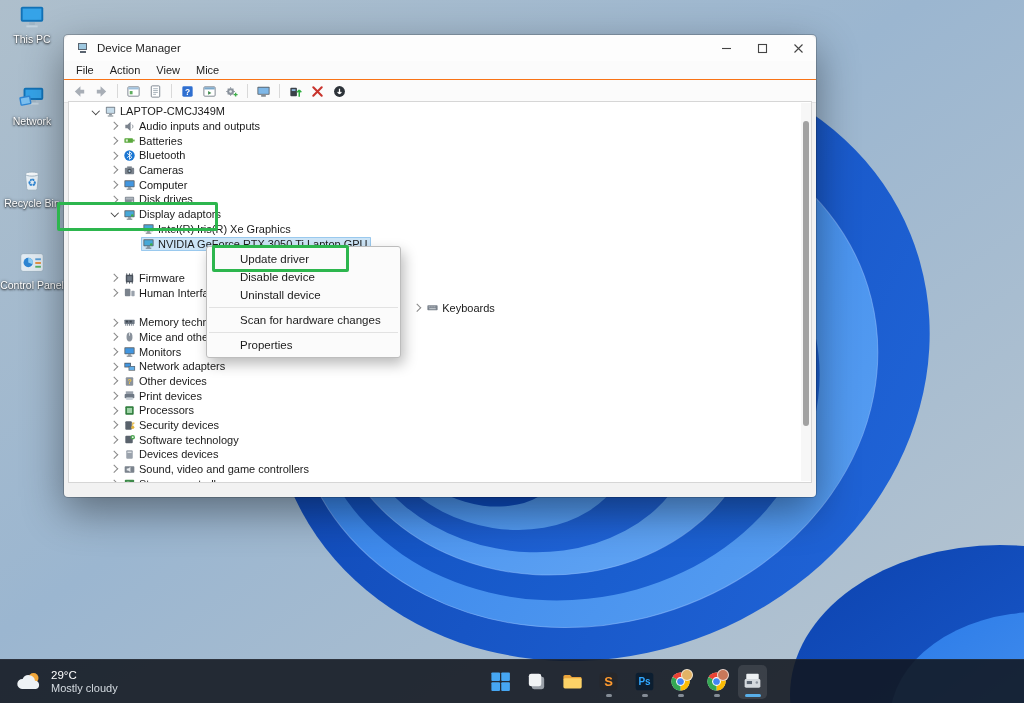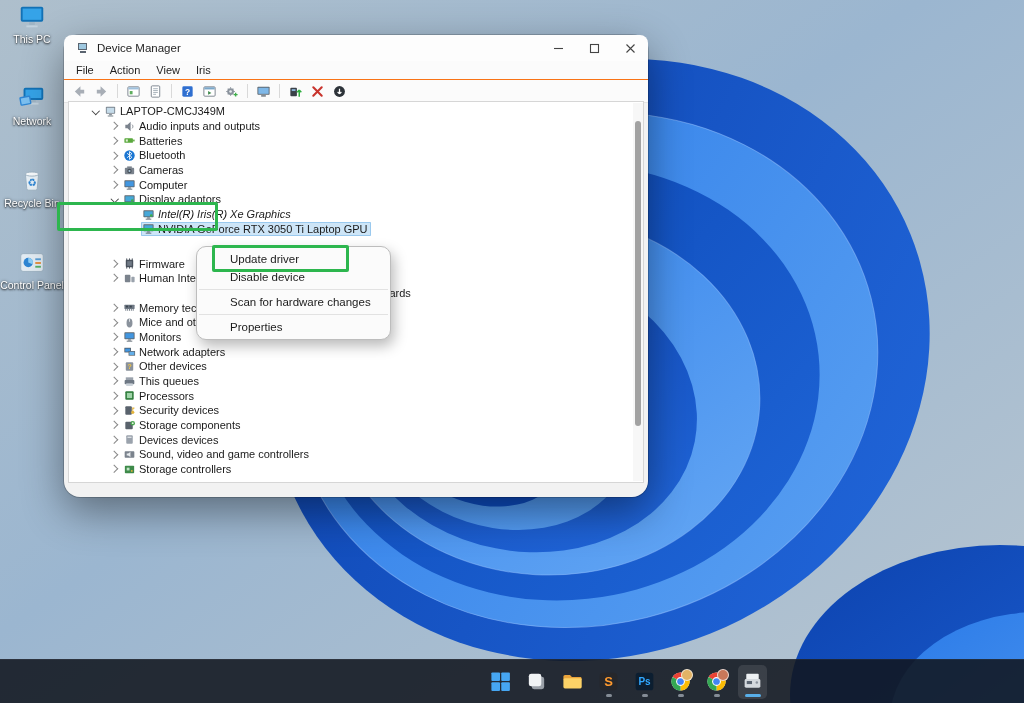--- a/index.html
+++ b/index.html
@@ -7,21 +7,21 @@
   #desktop{position:relative;width:1024px;height:703px;overflow:hidden;background:#a9bccb;}
   #wallpaper{position:absolute;inset:0;z-index:0;}
 
   
   #desktop-icons{position:absolute;left:6px;top:2px;z-index:5;display:flex;flex-direction:column;gap:38px;}
   .dicon{width:52px;height:44px;display:flex;flex-direction:column;align-items:center;cursor:default;}
   .dicon svg{width:30px;height:30px;flex:none;}
   .dicon .dlabel{font-size:10.5px;color:#fff;text-shadow:0 1px 2px rgba(0,0,0,.85),0 0 3px rgba(0,0,0,.5);margin-top:1px;white-space:nowrap;}
 
   
-  #dm-window{position:absolute;left:64px;top:35px;width:584px;height:462px;background:#f2f2f2;border-radius:16px;
+  #dm-window{position:absolute;left:64px;top:35px;width:752px;height:462px;background:#f2f2f2;border-radius:4px;
     box-shadow:0 14px 42px rgba(0,0,0,.42),0 0 0 1px rgba(0,0,0,.18);z-index:10;}
   #titlebar{height:26px;display:flex;align-items:center;background:#fdfdfd;border-radius:8px 8px 0 0;}
   #title-icon{margin-left:12px;width:14px;height:14px;flex:none;}
   #window-title{margin-left:7px;font-size:11.5px;color:#1f1f1f;}
   #win-controls{margin-left:auto;display:flex;height:100%;}
   .wc{width:36px;height:100%;display:flex;align-items:center;justify-content:center;color:#444;}
   .wc svg{width:11px;height:11px;}
   #menubar{height:18px;display:flex;align-items:center;background:#fbfbfb;border-bottom:1px solid #f97316;padding-left:4px;}
   .menu-item{font-size:11px;color:#222;padding:0 8px;line-height:18px;}
   #toolbar{height:22px;display:flex;align-items:center;background:#fbfbfb;border-bottom:1px solid #e3e3e3;padding-left:6px;gap:3px;}
@@ -37,21 +37,21 @@
   .chev.collapsed::before{transform:rotate(-45deg);margin-left:-2px;}
   .chev.expanded::before{transform:rotate(45deg);margin-top:-2px;border-color:#3c3c3c;}
   .chev.none::before{display:none;}
   .ti{width:13px;height:13px;margin:0 3px 0 0;flex:none;}
   .row-core{display:flex;align-items:center;height:14px;padding:0 3px 0 1px;border-radius:1px;}
   .row-core.sel{background:#cde5f7;box-shadow:0 0 0 1px #9ac9ee inset;}
   #v-scrollbar{position:absolute;top:1px;bottom:1px;right:0;width:10px;background:#f7f7f7;}
   #v-thumb{position:absolute;left:2px;top:18px;width:6px;height:305px;background:#a2a2a2;border-radius:3px;}
 
   
-  #context-menu{position:absolute;left:196px;top:246px;width:193px;background:#fbfbfb;border:1px solid #bdbdbd;border-radius:10px;
+  #context-menu{position:absolute;left:206px;top:246px;width:193px;background:#fbfbfb;border:1px solid #bdbdbd;border-radius:3px;
     box-shadow:3px 6px 14px rgba(0,0,0,.28);padding:3px 0;z-index:30;}
   .cm-item{height:18px;display:flex;align-items:center;padding-left:33px;font-size:11.5px;color:#1b1b1b;}
   .cm-sep{height:1px;background:#e2e2e2;margin:3px 2px;}
 
   
   .anno-box{position:absolute;border:3px solid #2db64e;border-radius:2px;z-index:40;pointer-events:none;}
 
   
   #taskbar{position:absolute;left:0;right:0;bottom:0;height:43px;background:rgba(17,22,30,.88);z-index:50;
     border-top:1px solid rgba(255,255,255,.05);}
@@ -398,21 +398,21 @@
             <svg viewBox="0 0 11 11">
               <path d="M1.5 1.5l8 8M9.5 1.5l-8 8" stroke="#444" stroke-width="1.1"></path>
             </svg>
           </span>
       </div>
     </div>
     <div id="menubar">
         <span class="menu-item">File</span>
         <span class="menu-item">Action</span>
         <span class="menu-item">View</span>
-        <span class="menu-item">Iris</span>
+        <span class="menu-item">Mice</span>
       </div>
     <div id="toolbar">
         <span class="tb-btn">
           <svg class="">
             <use href="#tb-back" xlink:href="#tb-back"></use>
           </svg>
         </span>
         <span class="tb-btn">
           <svg class="">
             <use href="#tb-forward" xlink:href="#tb-forward"></use>
@@ -518,29 +518,38 @@
           <div class="tree-row" style="padding-left: 23px;">
             <span class="chev collapsed"></span>
             <span class="row-core">
               <svg class="ti">
                 <use href="#i-monitor" xlink:href="#i-monitor"></use>
               </svg>
               <span>Computer</span>
             </span>
           </div>
           <div class="tree-row" style="padding-left: 23px;">
+            <span class="chev collapsed"></span>
+            <span class="row-core">
+              <svg class="ti">
+                <use href="#i-disk" xlink:href="#i-disk"></use>
+              </svg>
+              <span>Disk drives</span>
+            </span>
+          </div>
+          <div class="tree-row" style="padding-left: 23px;">
             <span class="chev expanded"></span>
             <span class="row-core">
               <svg class="ti">
                 <use href="#i-display" xlink:href="#i-display"></use>
               </svg>
               <span>Display adaptors</span>
             </span>
           </div>
-          <div class="tree-row" style="padding-left: 42px; font-style: italic;">
+          <div class="tree-row" style="padding-left: 42px;">
             <span class="chev none"></span>
             <span class="row-core">
               <svg class="ti">
                 <use href="#i-display" xlink:href="#i-display"></use>
               </svg>
               <span>Intel(R) Iris(R) Xe Graphics</span>
             </span>
           </div>
           <div class="tree-row" style="padding-left: 42px;">
             <span class="chev none"></span>
@@ -622,21 +631,21 @@
               </svg>
               <span>Other devices</span>
             </span>
           </div>
           <div class="tree-row" style="padding-left: 23px;">
             <span class="chev collapsed"></span>
             <span class="row-core">
               <svg class="ti">
                 <use href="#i-printer" xlink:href="#i-printer"></use>
               </svg>
-              <span>This queues</span>
+              <span>Print devices</span>
             </span>
           </div>
           <div class="tree-row" style="padding-left: 23px;">
             <span class="chev collapsed"></span>
             <span class="row-core">
               <svg class="ti">
                 <use href="#i-cpu" xlink:href="#i-cpu"></use>
               </svg>
               <span>Processors</span>
             </span>
@@ -649,21 +658,21 @@
               </svg>
               <span>Security devices</span>
             </span>
           </div>
           <div class="tree-row" style="padding-left: 23px;">
             <span class="chev collapsed"></span>
             <span class="row-core">
               <svg class="ti">
                 <use href="#i-gearchip" xlink:href="#i-gearchip"></use>
               </svg>
-              <span>Storage components</span>
+              <span>Software technology</span>
             </span>
           </div>
           <div class="tree-row" style="padding-left: 23px;">
             <span class="chev collapsed"></span>
             <span class="row-core">
               <svg class="ti">
                 <use href="#i-softdev" xlink:href="#i-softdev"></use>
               </svg>
               <span>Devices devices</span>
             </span>
@@ -689,32 +698,43 @@
         </div>
       <div id="v-scrollbar">
           <div id="v-thumb"></div>
         </div>
     </div>
   </div>
 
   <div id="context-menu">
       <div class="cm-item">Update driver</div>
       <div class="cm-item">Disable device</div>
+      <div class="cm-item">Uninstall device</div>
       <div class="cm-sep"></div>
       <div class="cm-item">Scan for hardware changes</div>
       <div class="cm-sep"></div>
       <div class="cm-item">Properties</div>
     </div>
 
   <div>
       <div class="anno-box" style="left: 57px; top: 202px; width: 155px; height: 23px; border-color: rgb(45, 182, 78);"></div>
       <div class="anno-box" style="left: 212px; top: 245px; width: 131px; height: 21px; border-color: rgb(45, 182, 78);"></div>
     </div>
 
   <div id="taskbar">
+    <div id="weather">
+      <svg viewBox="0 0 27 23">
+          <circle cx="17.5" cy="8" r="5" fill="#f2a83c"></circle>
+          <path d="M6 19a5 5 0 0 1 .6-10 6.5 6.5 0 0 1 12.4 1.7A4.2 4.2 0 0 1 19.8 19z" fill="#eef2f5"></path>
+        </svg>
+      <div>
+        <div id="weather-temp">29°C</div>
+        <div id="weather-cond">Mostly cloudy</div>
+      </div>
+    </div>
     <div id="task-icons">
         <span class="tk-btn">
           <svg class="">
             <use href="#s-start" xlink:href="#s-start"></use>
           </svg>
         </span>
         <span class="tk-btn">
           <svg class="">
             <use href="#s-taskview" xlink:href="#s-taskview"></use>
           </svg>

